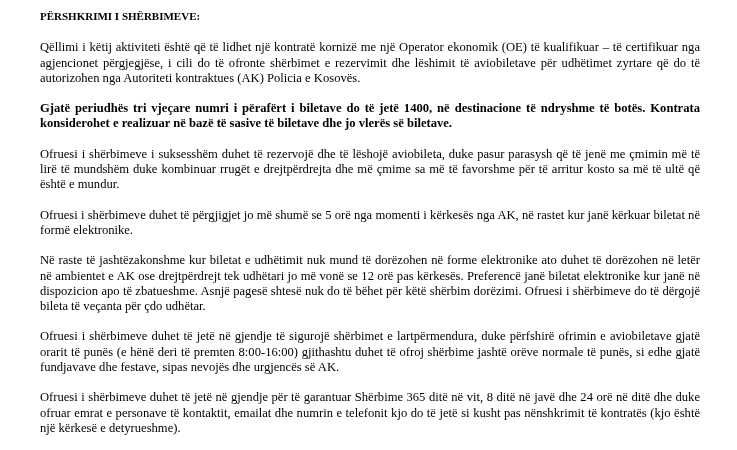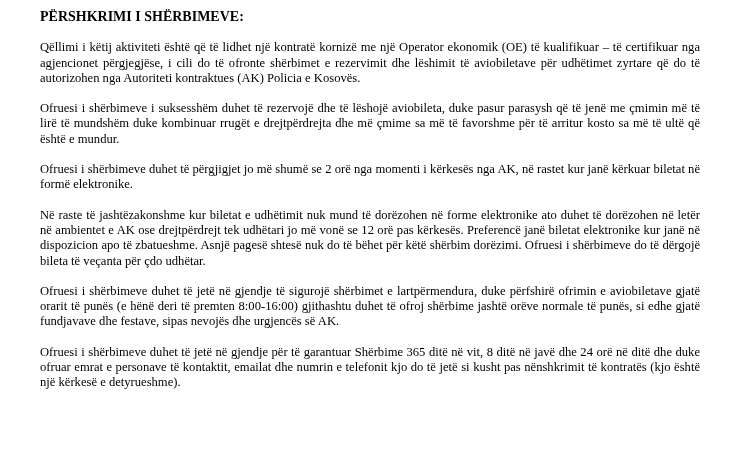--- a/index.html
+++ b/index.html
@@ -17,34 +17,35 @@
       line-height: 15.3px;
     }
     .page {
       position: relative;
       padding: 9px 37px 0 40px;
       width: 660px;
     }
     .heading {
       font-weight: bold;
       margin: 0 0 16px 0;
-      font-size: 14px;
+      font-size: 11px;
     }
     p {
       margin: 0 0 15px 0;
       text-align: justify;
     }
     p.bold {
       font-weight: bold;
     }
   </style>
 </head>
 <body>
 
 <div class="page">
   <div class="heading">PËRSHKRIMI I SHËRBIMEVE:</div>
   <p>Qëllimi i këtij aktiviteti është që të lidhet një kontratë kornizë me një Operator ekonomik (OE) të kualifikuar – të certifikuar nga agjencionet përgjegjëse, i cili do të ofronte shërbimet e rezervimit dhe lëshimit të aviobiletave për udhëtimet zyrtare që do të autorizohen nga Autoriteti kontraktues (AK) Policia e Kosovës.</p>
+  <p class="bold">Gjatë periudhës tri vjeçare numri i përafërt i biletave do të jetë 1400, në destinacione të ndryshme të botës. Kontrata konsiderohet e realizuar në bazë të sasive të biletave dhe jo vlerës së biletave.</p>
   <p>Ofruesi i shërbimeve i suksesshëm duhet të rezervojë dhe të lëshojë aviobileta, duke pasur parasysh që të jenë me çmimin më të lirë të mundshëm duke kombinuar rrugët e drejtpërdrejta dhe më çmime sa më të favorshme për të arritur  kosto sa më të ultë që është e mundur.</p>
-  <p>Ofruesi i shërbimeve duhet të përgjigjet jo më shumë se 2 orë nga momenti i kërkesës nga AK,  në rastet kur janë kërkuar biletat në formë elektronike.</p>
+  <p>Ofruesi i shërbimeve duhet të përgjigjet jo më shumë se 5 orë nga momenti i kërkesës nga AK,  në rastet kur janë kërkuar biletat në formë elektronike.</p>
   <p>Në raste të jashtëzakonshme kur biletat e udhëtimit nuk mund të dorëzohen në forme elektronike ato duhet të dorëzohen në letër në ambientet e AK ose drejtpërdrejt tek udhëtari jo më vonë se 12 orë pas kërkesës. Preferencë janë biletat elektronike kur janë në dispozicion apo të zbatueshme. Asnjë pagesë shtesë nuk do të bëhet për këtë shërbim dorëzimi. Ofruesi i shërbimeve do të dërgojë bileta të veçanta për çdo udhëtar.</p>
   <p>Ofruesi i shërbimeve duhet të jetë në gjendje të sigurojë shërbimet e lartpërmendura, duke përfshirë ofrimin e aviobiletave gjatë orarit të punës (e hënë deri të premten 8:00-16:00) gjithashtu duhet të ofroj shërbime jashtë orëve normale të punës, si edhe gjatë fundjavave dhe festave, sipas nevojës dhe urgjencës së AK.</p>
   <p>Ofruesi i shërbimeve duhet të jetë në gjendje për të garantuar Shërbime 365 ditë në vit, 8 ditë në javë dhe 24 orë në ditë dhe duke ofruar emrat e personave të kontaktit, emailat dhe numrin e telefonit kjo do të jetë si kusht pas nënshkrimit të kontratës (kjo është një kërkesë e detyrueshme).</p>
 </div>
 
 </body></html>

